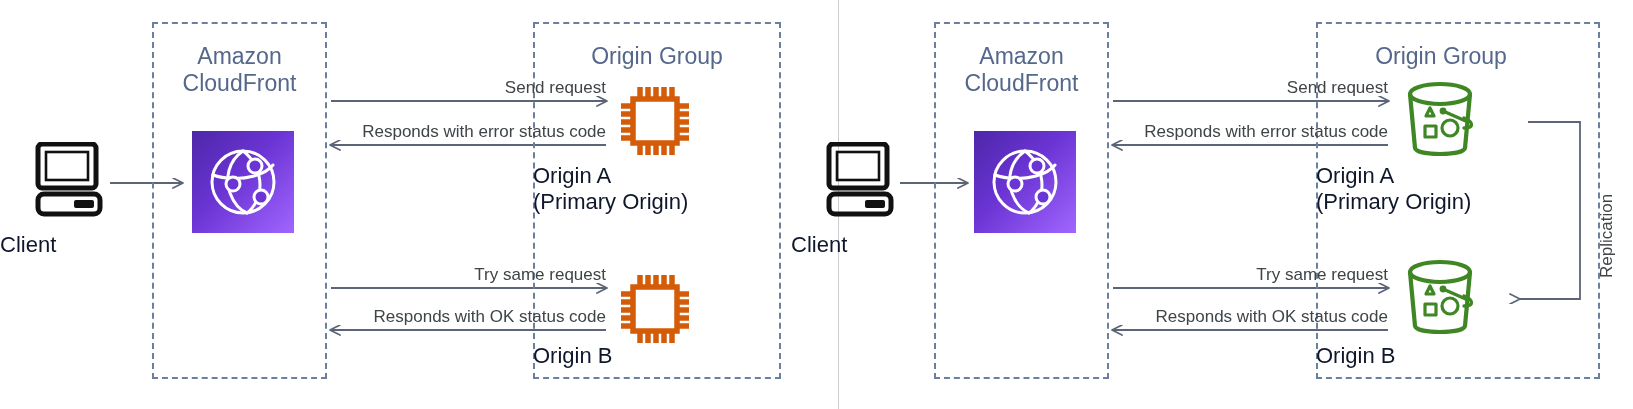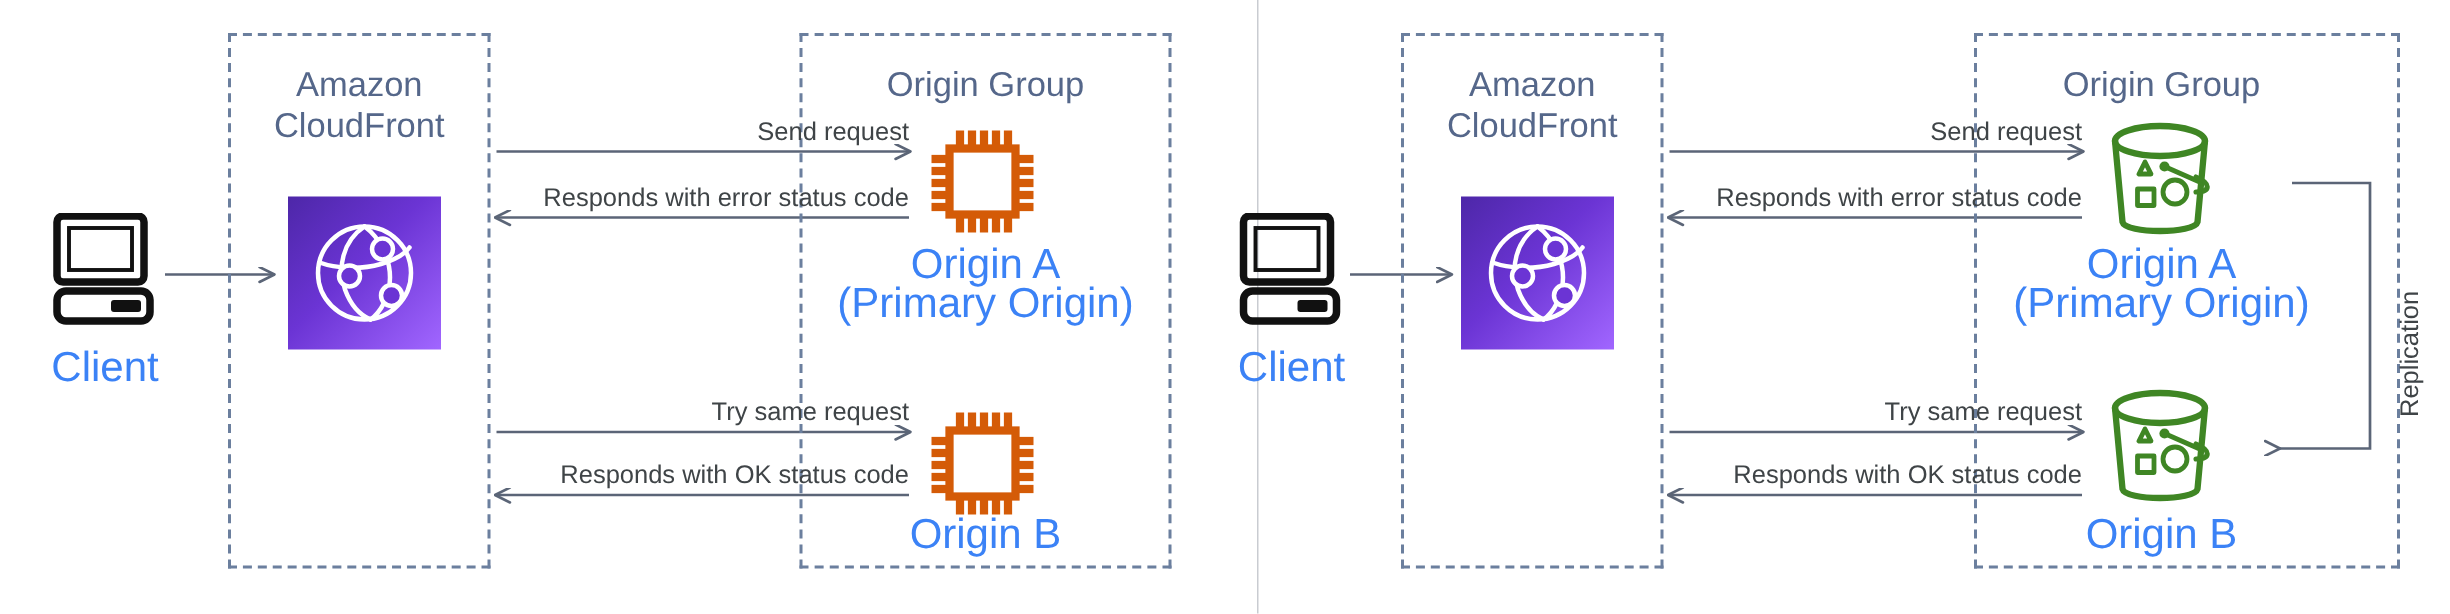--- a/index.html
+++ b/index.html
@@ -29,24 +29,24 @@
     font-size:23px;
     line-height:27px;
     text-align:center;
     white-space:pre-line;
     letter-spacing:0px;
   }
 
   
   .label{
     position:absolute;
-    color:#3b82f6;
-    font-size:28px;
+    color:#0f172a;
+    font-size:22px;
     line-height:26px;
-    text-align:center;
+    text-align:left;
     white-space:pre-line;
   }
   .label-sm{
     position:absolute;
     color:#3f4447;
     font-size:17px;
     line-height:20px;
     text-align:right;
     white-space:nowrap;
   }

